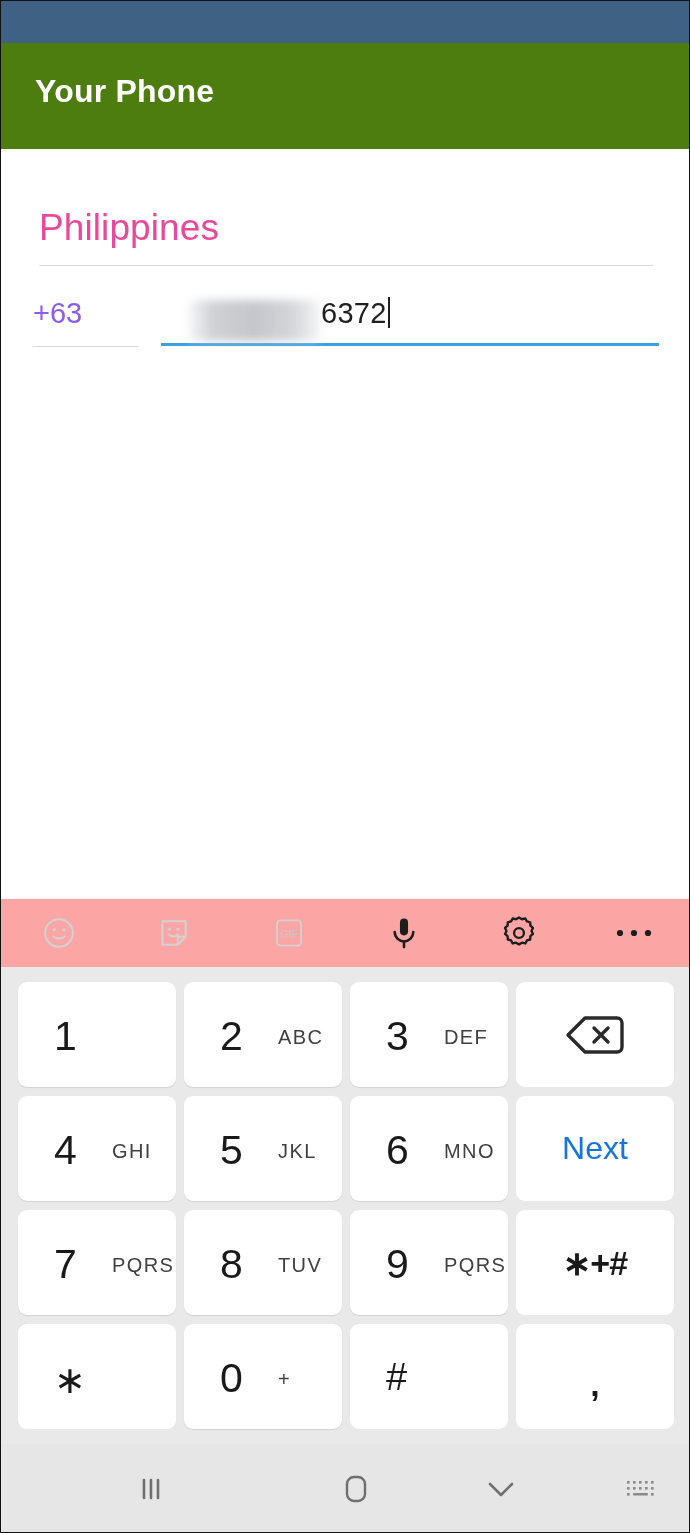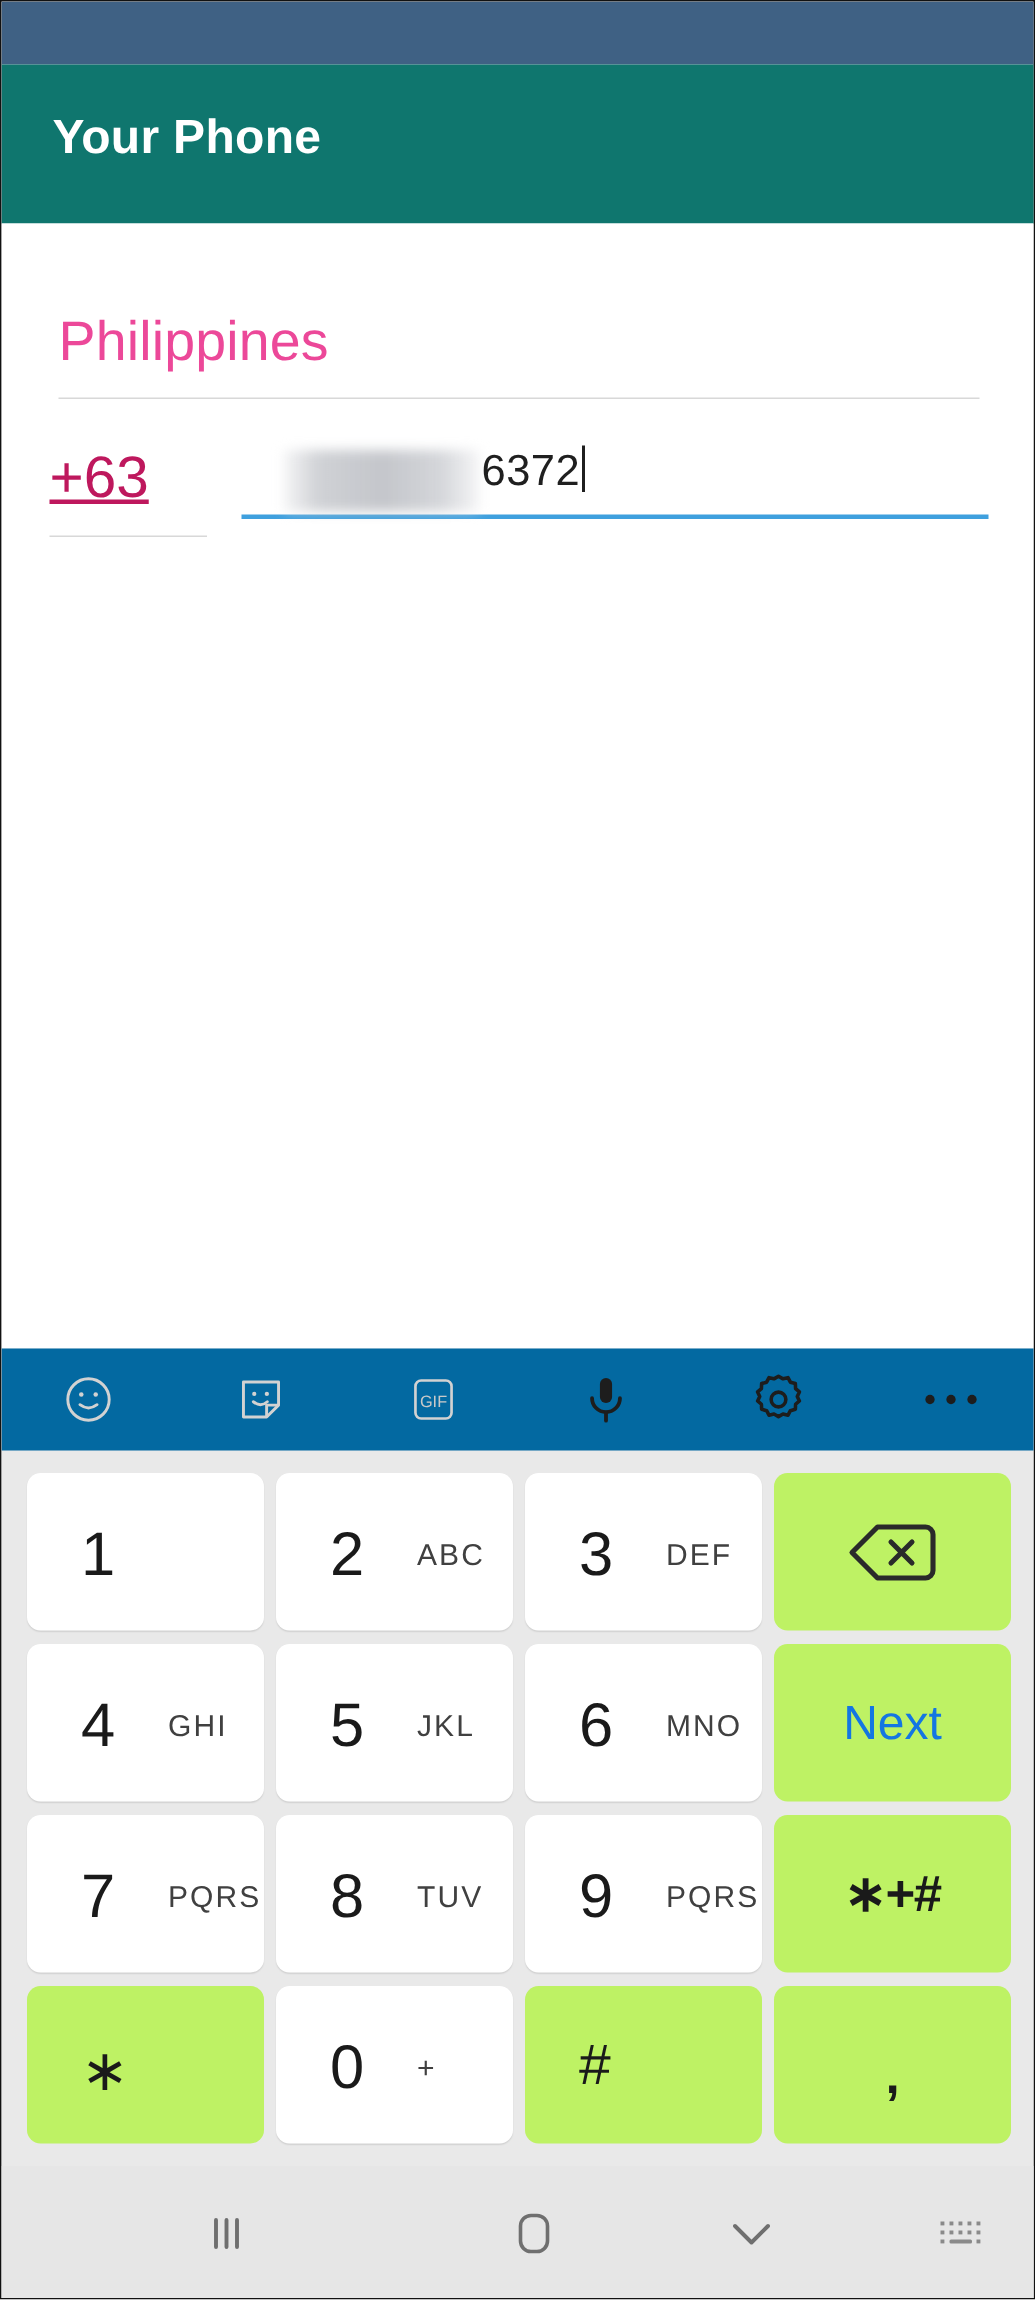--- a/index.html
+++ b/index.html
@@ -29,21 +29,21 @@
     height: 42px;
     background: #3f6184;
   }
 
   
   .app-bar {
     position: absolute;
     top: 42px; left: 0;
     width: 690px;
     height: 106px;
-    background: #0f766e;
+    background: #4d7c0f;
   }
   .app-bar-title {
     position: absolute;
     left: 34px;
     top: 30px;
     font-size: 32px;
     font-weight: bold;
     color: #ffffff;
     letter-spacing: .2px;
   }
@@ -81,24 +81,23 @@
     top: 148px;
     width: 626px;
     height: 80px;
   }
   .cc-box {
     position: absolute;
     left: 0; top: 0;
     width: 105px;
   }
   .cc-value {
-    font-size: 39px;
-    color: #be185d;
+    font-size: 29px;
+    color: #8b5cf6;
     padding-bottom: 16px;
-    text-decoration: underline;
   }
   .cc-underline {
     height: 1px;
     background: #d8d8d8;
     width: 105px;
   }
 
   .num-box {
     position: absolute;
     left: 128px; top: 0;
@@ -187,21 +186,21 @@
     width: 690px;
     height: 635px;
     background: #e9e9e9;
   }
 
   .kb-toolbar {
     position: absolute;
     top: 0; left: 0;
     width: 690px;
     height: 68px;
-    background: #0369a1;
+    background: #fca5a5;
     display: flex;
     align-items: center;
   }
   .kb-tool {
     flex: 1;
     display: flex;
     align-items: center;
     justify-content: center;
     height: 68px;
   }
@@ -225,21 +224,21 @@
     display: flex;
     align-items: center;
     justify-content: center;
     position: relative;
   }
   .key.white {
     background: #ffffff;
     box-shadow: 0 1px 1px rgba(0,0,0,.10);
   }
   .key.gray {
-    background: #bef264;
+    background: #ffffff;
   }
   .key-digit {
     font-size: 41px;
     color: #1a1a1a;
     font-weight: 400;
   }
   .key-sym-small {
     font-size: 34px;
     color: #1a1a1a;
     font-weight: 600;

